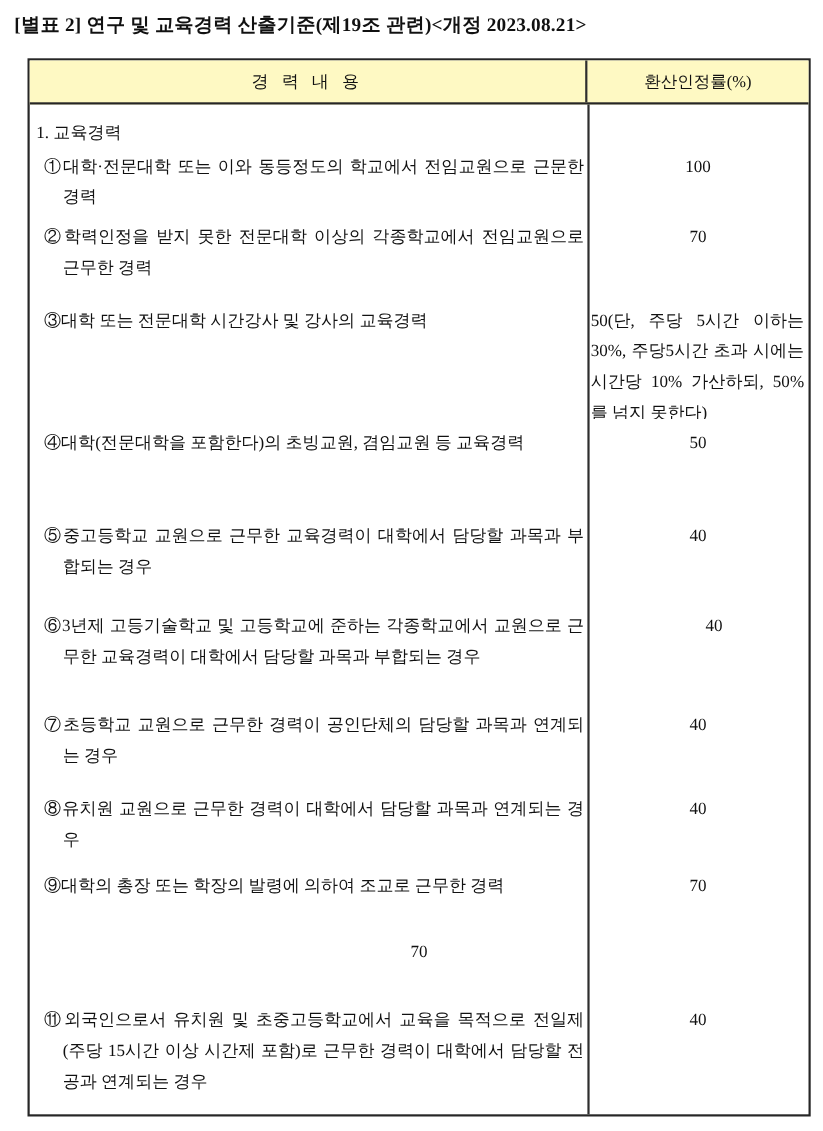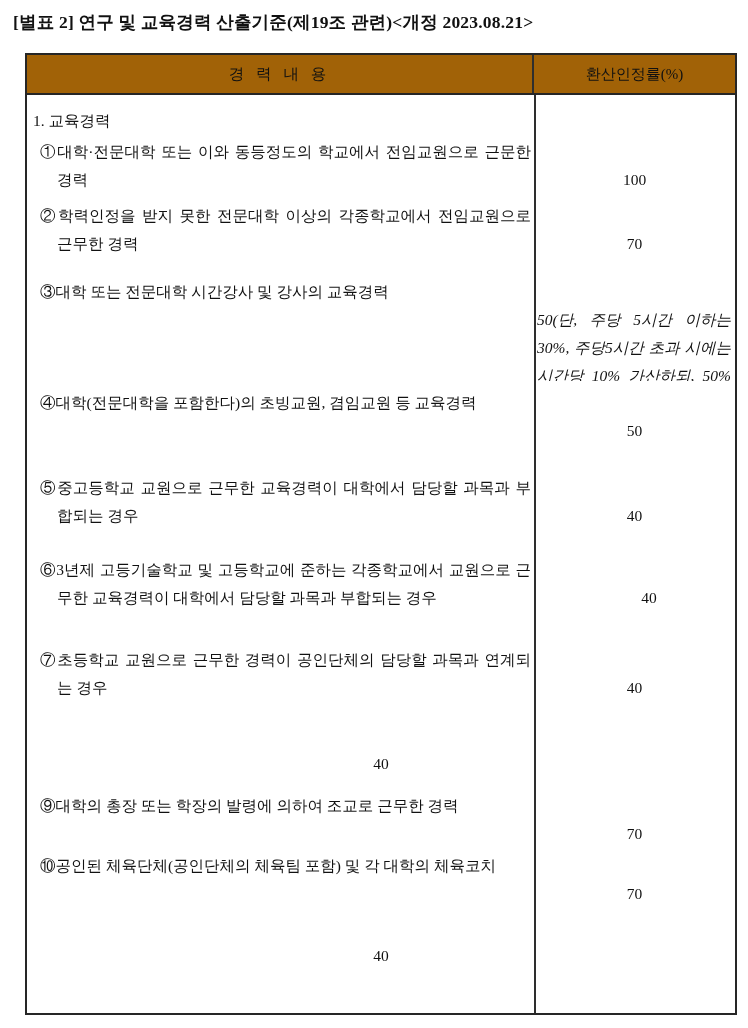--- a/index.html
+++ b/index.html
@@ -13,21 +13,21 @@
     font-size:17.5px; font-weight:bold; letter-spacing:0.2px;
     white-space:nowrap;
   }
   .doc-table {
     position:absolute; left:25px; top:53px; width:712px; height:962px;
     box-sizing:border-box; border:2px solid #262626; background:#ffffff;
     display:flex; flex-direction:column;
   }
   .thead {
     flex:0 0 auto; height:40px; box-sizing:border-box;
-    background:#a16207; border-bottom:2px solid #262626;
+    background:#fef9c3; border-bottom:2px solid #262626;
     display:flex;
   }
   .th-left {
     width:507px; box-sizing:border-box; border-right:2px solid #2e2e2e;
     display:flex; align-items:center; justify-content:center;
     font-size:15.5px; letter-spacing:4px;
   }
   .th-right {
     flex:1; display:flex; align-items:center; justify-content:center;
     font-size:15px;
@@ -35,27 +35,27 @@
   }
   .tbody { flex:1 1 auto; position:relative; font-size:15.5px; line-height:28px; }
   .tbody::after {
     content:""; position:absolute; left:507px; top:0; bottom:0; width:2px;
     background:#2e2e2e;
   }
   .row { display:flex; box-sizing:border-box; overflow:hidden; }
   .cl {
     width:507px; box-sizing:border-box; padding-left:6px; padding-right:3px;
   }
-  .cr { flex:1; box-sizing:border-box; text-align:center;margin-top:28px; }
+  .cr { flex:1; box-sizing:border-box; text-align:center; }
   .item {
     margin:0 0 0 24px; text-indent:-17px; text-align:justify;
   }
   .row-intro .item { margin-left:0; text-indent:0; text-align:left; }
   .rate { display:block; }
-  .cr-justify { text-align:justify; padding:0 4px 0 3px;font-style:italic; }
+  .cr-justify { text-align:justify; padding:0 4px 0 3px; }
 </style>
 </head>
 <body>
 
 <h1 class="page-title">[별표 2] 연구 및 교육경력 산출기준(제19조 관련)&lt;개정 2023.08.21&gt;</h1>
 
 <div class="doc-table">
   <div class="thead">
     <div class="th-left">경 력 내 용</div>
     <div class="th-right">환산인정률(%)</div>
@@ -126,43 +126,46 @@
     <div class="row" style="height:76px; padding-top:4px;">
       <div class="cl">
           <p class="item">⑦초등학교 교원으로 근무한 경력이 공인단체의 담당할 과목과 연계되는 경우</p>
         </div>
       <div class="cr">
           <span class="rate">40</span>
         </div>
     </div>
 
     <div class="row" style="height:70px; padding-top:4px;">
+      <div class="cl">
+          <p class="item">⑧유치원 교원으로 근무한 경력이 대학에서 담당할 과목과 연계되는 경우</p>
+        </div>
       <div class="cr">
           <span class="rate">40</span>
         </div>
     </div>
 
     <div class="row" style="height:60px; padding-top:4px;">
       <div class="cl">
           <p class="item">⑨대학의 총장 또는 학장의 발령에 의하여 조교로 근무한 경력</p>
         </div>
       <div class="cr">
           <span class="rate">70</span>
         </div>
     </div>
 
     <div class="row" style="height:62px; padding-top:4px;">
-      <div class="cl">
-          <p class="item">⑩공인된 체육단체(공인단체의 체육팀 포함) 및 각 대학의 체육코치</p>
-        </div>
       <div class="cr">
           <span class="rate">70</span>
         </div>
     </div>
 
     <div class="row" style="height:103px; padding-top:4px;">
+      <div class="cl">
+          <p class="item">⑪외국인으로서 유치원 및 초중고등학교에서 교육을 목적으로 전일제(주당 15시간 이상 시간제 포함)로 근무한 경력이 대학에서 담당할 전공과 연계되는 경우</p>
+        </div>
       <div class="cr">
           <span class="rate">40</span>
         </div>
     </div>
 
   </div>
 </div>
 
 </body></html>

